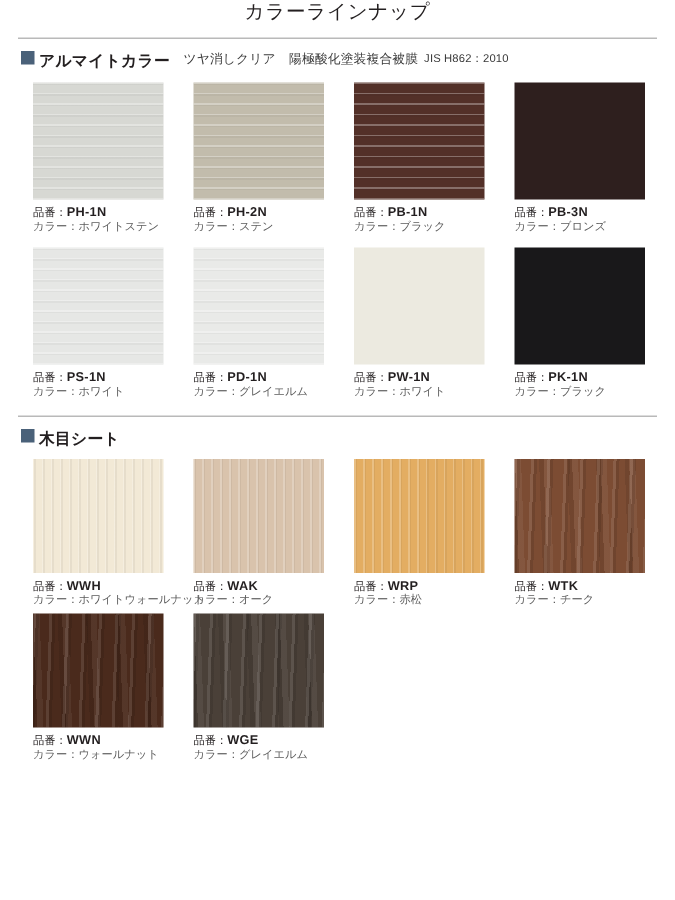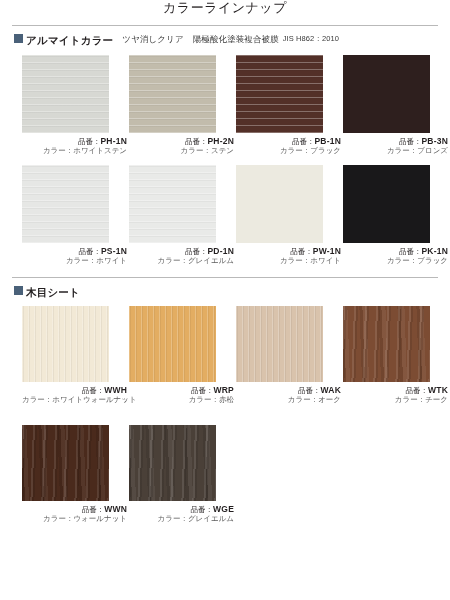--- a/index.html
+++ b/index.html
@@ -84,25 +84,24 @@
   }
 
   
   .grid {
     display: grid;
     grid-template-columns: repeat(4, 107px);
     padding-left: 22px;
     box-sizing: border-box;
   }
   .grid.alumite { padding-top: 7px; row-gap: 9px; }
-  .grid.wood    { padding-top: 6px; row-gap: 20px; }
+  .grid.wood    { padding-top: 6px; row-gap: 4px; }
 
   .cell {
     width: 105px;
-    text-align: right;
   }
   .swatch {
     width: 87px;
     height: 78px;
     border: 0;
     position: relative;
     overflow: hidden;
   }
   .wood .swatch { height: 76px; }
 
@@ -283,36 +282,36 @@
     <div class="cell">
       <div class="swatch grain-v" style="background:#f2e9d6"></div>
       <div class="labels">
         <div class="lbl-code"><span>品番：</span><span class="val">WWH</span></div>
         <div class="lbl-color"><span>カラー：</span><span>ホワイトウォールナット</span></div>
       </div>
     </div>
 
 
     <div class="cell">
+      <div class="swatch grain-v" style="background:#d9c3ac"></div>
+      <div class="labels">
+        <div class="lbl-code"><span>品番：</span><span class="val">WAK</span></div>
+        <div class="lbl-color"><span>カラー：</span><span>オーク</span></div>
+      </div>
+    </div>
+
+    <div class="cell">
       <div class="swatch grain-v" style="background:#e3ad62"></div>
       <div class="labels">
         <div class="lbl-code"><span>品番：</span><span class="val">WRP</span></div>
         <div class="lbl-color"><span>カラー：</span><span>赤松</span></div>
       </div>
     </div>
 
     <div class="cell">
-      <div class="swatch grain-v" style="background:#d9c3ac"></div>
-      <div class="labels">
-        <div class="lbl-code"><span>品番：</span><span class="val">WAK</span></div>
-        <div class="lbl-color"><span>カラー：</span><span>オーク</span></div>
-      </div>
-    </div>
-
-    <div class="cell">
       <div class="swatch grain-wood" style="background:#7c4c33"></div>
       <div class="labels">
         <div class="lbl-code"><span>品番：</span><span class="val">WTK</span></div>
         <div class="lbl-color"><span>カラー：</span><span>チーク</span></div>
       </div>
     </div>
 
     <div class="cell">
       <div class="swatch grain-wood" style="background:#4a2a1c"></div>
       <div class="labels">

